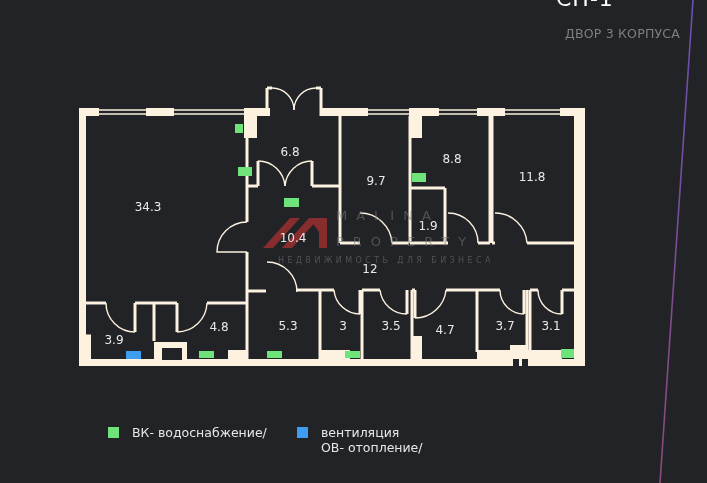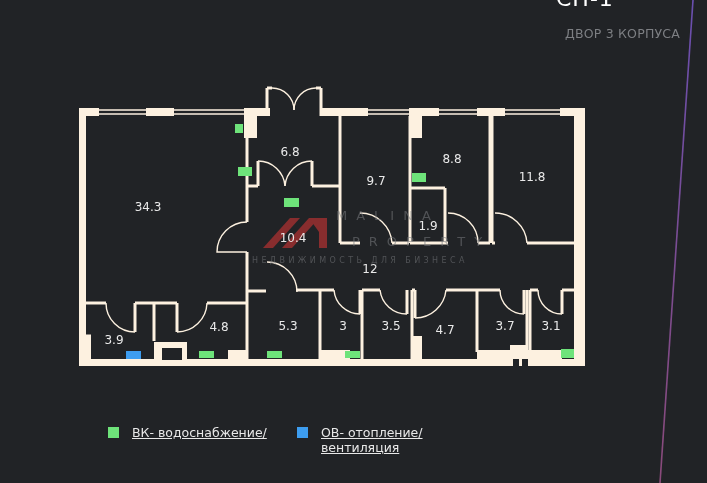--- a/index.html
+++ b/index.html
@@ -18,33 +18,32 @@
       position: absolute; left: 0; width: 680px; top: 26px;
       text-align: right; color: #7d7f83; font-size: 12.5px;
       font-family: "DejaVu Sans", sans-serif; letter-spacing: 0.2px;
     }
     svg.plan { position: absolute; left: 0; top: 0; }
     .room-label { fill: #e9e9e9; font-size: 12px; font-family: "DejaVu Sans", sans-serif; }
     .legend {
       position: absolute; top: 425px; display: flex; align-items: flex-start;
       color: #e8e8e8; font-size: 12.5px; line-height: 15px;
       font-family: "DejaVu Sans", sans-serif;
-      text-decoration: underline;
     }
     .legend .swatch { width: 11px; height: 11px; margin-top: 2px; margin-right: 13px; flex: none; }
     .legend-vk { left: 108px; }
     .legend-ov { left: 297px; }
     .wm-text1, .wm-text2 {
       position: absolute; color: rgba(120,122,126,0.55);
       font-family: "DejaVu Sans", sans-serif; letter-spacing: 9px; font-size: 13px;
     }
     .wm-text1 { left: 336px; top: 208px; }
-    .wm-text2 { left: 352px; top: 234px; }
+    .wm-text2 { left: 336px; top: 234px; }
     .wm-text3 {
-      position: absolute; left: 252px; top: 256px; color: rgba(120,122,126,0.55);
+      position: absolute; left: 278px; top: 256px; color: rgba(120,122,126,0.55);
       font-size: 8px; letter-spacing: 3.4px; font-family: "DejaVu Sans", sans-serif;
     }
   </style>
 </head>
 <body>
 
 <div class="top-label">СП-1</div>
 <div class="yard-label">ДВОР 3 КОРПУСА</div>
 
 <svg class="plan" width="707" height="483" viewBox="0 0 707 483" xmlns="http://www.w3.org/2000/svg">
@@ -253,16 +252,16 @@
 
 <div class="legend legend-vk">
   <div class="swatch" style="background:#6ee37a"></div>
   <div>
     <div>ВК- водоснабжение/</div>
   </div>
 </div>
 <div class="legend legend-ov">
   <div class="swatch" style="background:#3d9df0"></div>
   <div>
+    <div>вентиляция</div>
     <div>ОВ- отопление/</div>
-    <div>вентиляция</div>
   </div>
 </div>
 
 </body></html>

